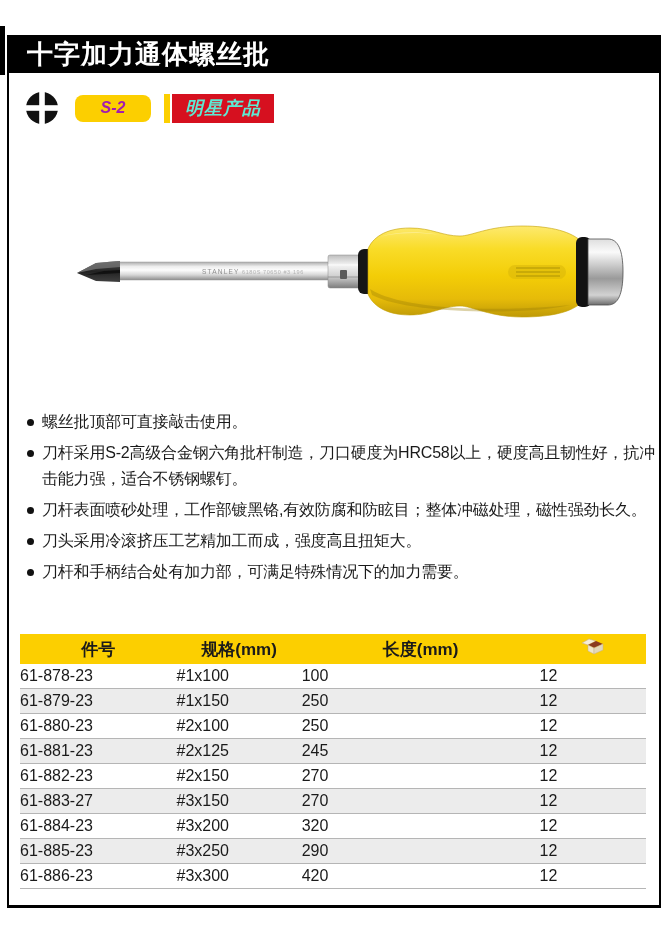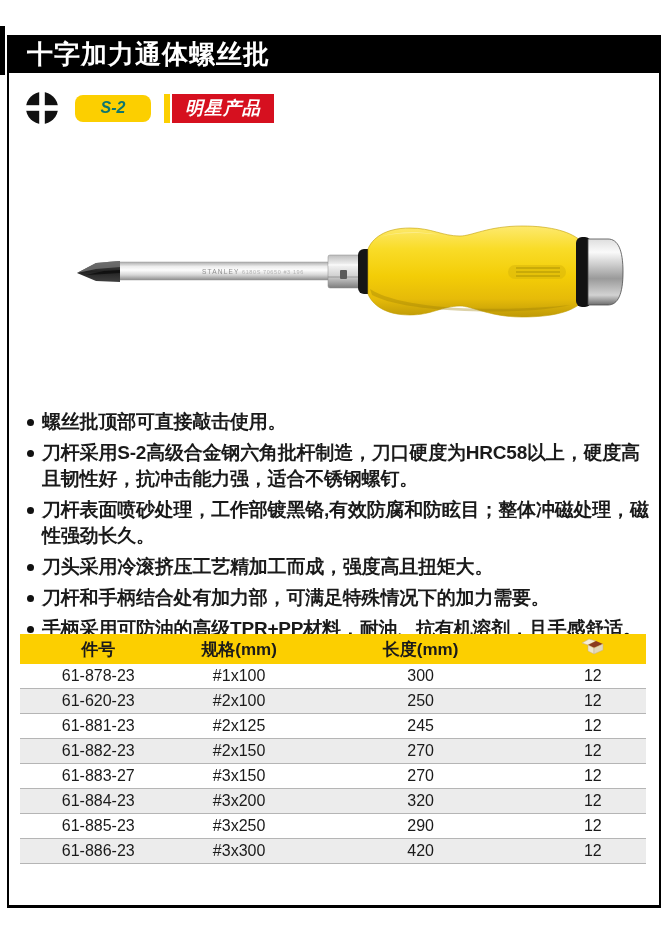--- a/index.html
+++ b/index.html
@@ -18,45 +18,45 @@
   .content-frame {
     position:absolute; left:7px; top:73px; width:654px; height:835px;
     border-left:2px solid #000; border-right:2px solid #000; border-bottom:3px solid #000;
     box-sizing:border-box; background:#fff;
   }
   .badges { position:absolute; left:16px; top:18px; height:34px; display:flex; align-items:center; }
   .phillips-icon { margin-right:16px; }
   .s2-badge {
     width:76px; height:27px; background:var(--yellow,#FCCF00); border-radius:8px;
     display:flex; align-items:center; justify-content:center;
-    font-weight:bold; font-style:italic; font-size:16px; color:#0f766e; margin-right:13px;
+    font-weight:bold; font-style:italic; font-size:16px; color:#a21caf; margin-right:13px;
   }
   .star-badge { display:flex; align-items:stretch; height:29px; }
   .star-badge .stripe { width:6px; background:var(--yellow,#FCCF00); margin-right:2px; }
   .star-badge .red-box {
-    background:var(--red,#D6101F); color:#ffffff; display:flex; align-items:center;
+    background:var(--red,#D6101F); color:#5eead4; display:flex; align-items:center;
     padding:0 13px; font-weight:bold; font-style:italic; font-size:18px; letter-spacing:1px;
   }
   .product-image { position:absolute; left:61px; top:142px; }
   .features { position:absolute; left:16px; top:336px; width:632px; list-style:none; margin:0; padding:0; }
   .features li {
-    position:relative; padding-left:17px; font-size:19px; line-height:26px;
-    margin-bottom:5px; letter-spacing:-0.2px;font-weight:bold;
+    position:relative; padding-left:17px; font-size:16px; line-height:26px;
+    margin-bottom:5px; letter-spacing:-0.2px;
   }
   .features li::before {
     content:""; position:absolute; left:2px; top:10px; width:7px; height:7px;
     background:#111; border-radius:50%;
   }
   .spec-table { position:absolute; left:11px; top:561px; width:626px; border-collapse:collapse; }
   .spec-table th {
     background:var(--yellow,#FCCF00); height:28px; font-size:17px; font-weight:bold;
     text-align:center; padding:1px;
   }
   .spec-table td {
-    height:24px; text-align:center; font-size:16px; padding:0;
+    height:24px; text-align:left; font-size:16px; padding:0;
     border-bottom:1px solid #b5b5b5; color:#1a1a1a;
   }
   .spec-table tbody tr:nth-child(even) { background:#ececec; }
 </style>
 </head>
 <body>
 
 <div>
 
   <div class="bleed-tab"></div>
@@ -156,21 +156,20 @@
         <path d="M518,24 L538,24 C548,24 553,35 553,57 C553,79 548,90 538,90 L518,90 Z" fill="url(#capGrad)" stroke="#4d4d4d" stroke-width="0.8"></path>
       </g>
     </svg>
 
     <ul class="features">
       <li>螺丝批顶部可直接敲击使用。</li>
       <li>刀杆采用S-2高级合金钢六角批杆制造，刀口硬度为HRC58以上，硬度高且韧性好，抗冲击能力强，适合不锈钢螺钉。</li>
       <li>刀杆表面喷砂处理，工作部镀黑铬,有效防腐和防眩目；整体冲磁处理，磁性强劲长久。</li>
       <li>刀头采用冷滚挤压工艺精加工而成，强度高且扭矩大。</li>
       <li>刀杆和手柄结合处有加力部，可满足特殊情况下的加力需要。</li>
-      <li>手柄采用可防油的高级TPR+PP材料，耐油、抗有机溶剂，且手感舒适。</li>
     </ul>
 
     <table class="spec-table">
       <colgroup>
         <col style="width:25%">
           <col style="width:20%">
           <col style="width:38%">
           <col style="width:17%">
       </colgroup>
       <thead>
@@ -185,25 +184,31 @@
               <polygon points="7,7 13,10 13,16 7,13" fill="#efe6cc" stroke="#c7b089" stroke-width="0.5"></polygon>
               <polygon points="13,10 22,6 22,12 13,16" fill="#e2d7ba" stroke="#c7b089" stroke-width="0.5"></polygon>
             </svg>
           </th>
         </tr>
       </thead>
       <tbody>
           <tr>
             <td>61-878-23</td>
             <td>#1x100</td>
-            <td>300</td>
-            <td>12</td>
-          </tr>
-          <tr>
-            <td>61-620-23</td>
+            <td>100</td>
+            <td>12</td>
+          </tr>
+          <tr>
+            <td>61-879-23</td>
+            <td>#1x150</td>
+            <td>250</td>
+            <td>12</td>
+          </tr>
+          <tr>
+            <td>61-880-23</td>
             <td>#2x100</td>
             <td>250</td>
             <td>12</td>
           </tr>
           <tr>
             <td>61-881-23</td>
             <td>#2x125</td>
             <td>245</td>
             <td>12</td>
           </tr>

